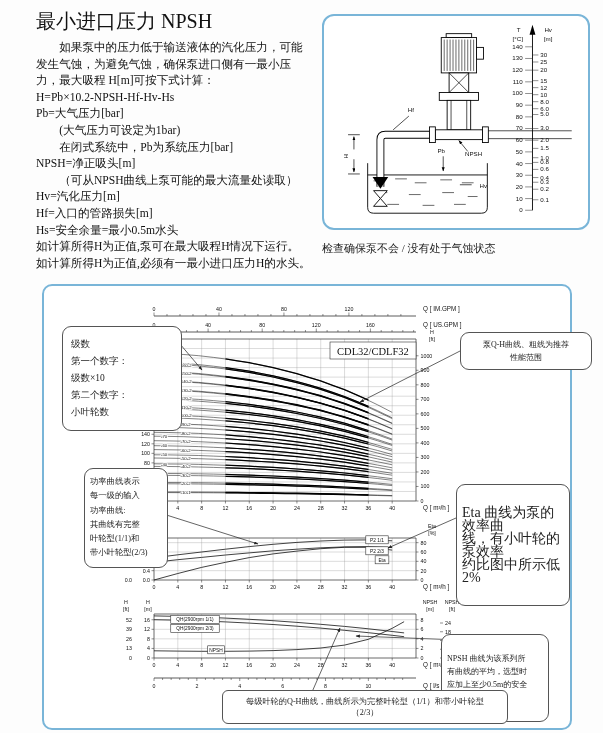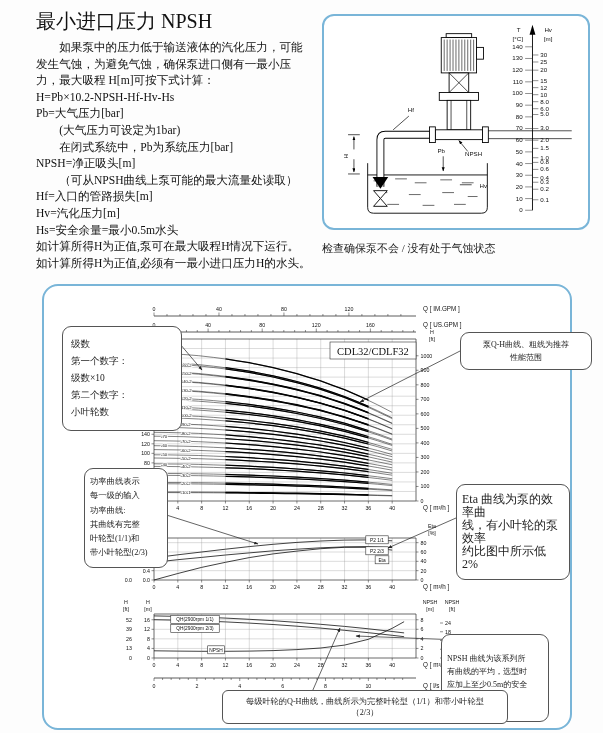--- a/index.html
+++ b/index.html
@@ -8,29 +8,29 @@
   
   .intro{position:absolute;left:36px;top:8px;width:294px;}
   .intro h1{font-size:20px;margin:0 0 5px 0;font-weight:normal;}
   .intro .tl{font-size:11.6px;line-height:16.6px;white-space:nowrap;}
   
   .diagbox{position:absolute;left:322px;top:14px;width:264px;height:212px;margin:0;
            border:2px solid #79b5d8;border-radius:12px;background:#fff;}
   .diagcap{position:absolute;left:322px;top:241px;width:268px;font-size:11px;color:#222;}
   
   .panel{position:absolute;left:42px;top:284px;width:526px;height:442px;
-         border:2px solid #79b5d8;border-radius:16px;background:#fff;}
+         border:2px solid #79b5d8;border-radius:10px;background:#fff;}
   .panel svg{position:absolute;left:0;top:0;}
   
   .co{position:absolute;background:#fff;border:1px solid #555;border-radius:9px;color:#222;z-index:2;
       font-family:"Liberation Serif",serif;}
   .co-stages{left:18px;top:40px;width:102px;padding:9px 8px;font-size:9.5px;line-height:17px;}
   .co-power{left:24px;top:182px;width:72px;padding:6px 5px;font-size:8.3px;line-height:14.3px;margin-left:16px;}
   .co-qh{left:416px;top:46px;width:96px;padding:5px 17px;font-size:8px;line-height:13px;text-align:center;}
-  .co-eta{left:412px;top:198px;width:102px;padding:8px 5px;font-size:12px;line-height:13px;}
+  .co-eta{left:412px;top:198px;width:102px;padding:21px 5px;font-size:14px;line-height:13px;}
   .co-npsh{left:397px;top:348px;width:96px;padding:17px 5px;font-size:8px;line-height:13px;}
   .co-bottom{left:178px;top:404px;width:262px;padding:5px 11px;font-size:8.2px;text-align:center;border-radius:6px;}
   
   svg text{font-family:"Liberation Sans",sans-serif;fill:#111;}
   .t5{font-size:5.3px}.t48{font-size:4.8px}.t6{font-size:6.3px}
   .t10{font-size:10.5px;font-family:"Liberation Serif",serif}
   .clab{font-size:4.3px;paint-order:stroke;stroke:#fff;stroke-width:1.6px;}
   .gr{stroke:#9a9a9a;stroke-width:.35}
   .fr{stroke:#444;stroke-width:.8}
   .ax{stroke:#333;stroke-width:.8}
@@ -55,22 +55,22 @@
     <h1>最小进口压力 NPSH</h1>
     <div class="tl">　　如果泵中的压力低于输送液体的汽化压力，可能</div>
     <div class="tl">发生气蚀，为避免气蚀，确保泵进口侧有一最小压</div>
     <div class="tl">力，最大吸程 H[m]可按下式计算：</div>
     <div class="tl">H=Pb×10.2-NPSH-Hf-Hv-Hs</div>
     <div class="tl">Pb=大气压力[bar]</div>
     <div class="tl">　　(大气压力可设定为1bar)</div>
     <div class="tl">　　在闭式系统中，Pb为系统压力[bar]</div>
     <div class="tl">NPSH=净正吸头[m]</div>
     <div class="tl">　　（可从NPSH曲线上泵可能的最大流量处读取）</div>
+    <div class="tl">Hv=汽化压力[m]</div>
     <div class="tl">Hf=入口的管路损失[m]</div>
-    <div class="tl">Hv=汽化压力[m]</div>
     <div class="tl">Hs=安全余量=最小0.5m水头</div>
     <div class="tl">如计算所得H为正值,泵可在最大吸程H情况下运行。</div>
     <div class="tl">如计算所得H为正值,必须有一最小进口压力H的水头。</div>
   </section>
 
   <figure class="diagbox">
     <svg id="diag" width="260" height="208" viewBox="0 0 264 212">
       <defs>
         <marker id="ah2" markerWidth="7" markerHeight="6" refX="5.5" refY="2.2" orient="auto">
           <path d="M0,0 L6,2.2 L0,4.4 z" fill="#000"></path>

